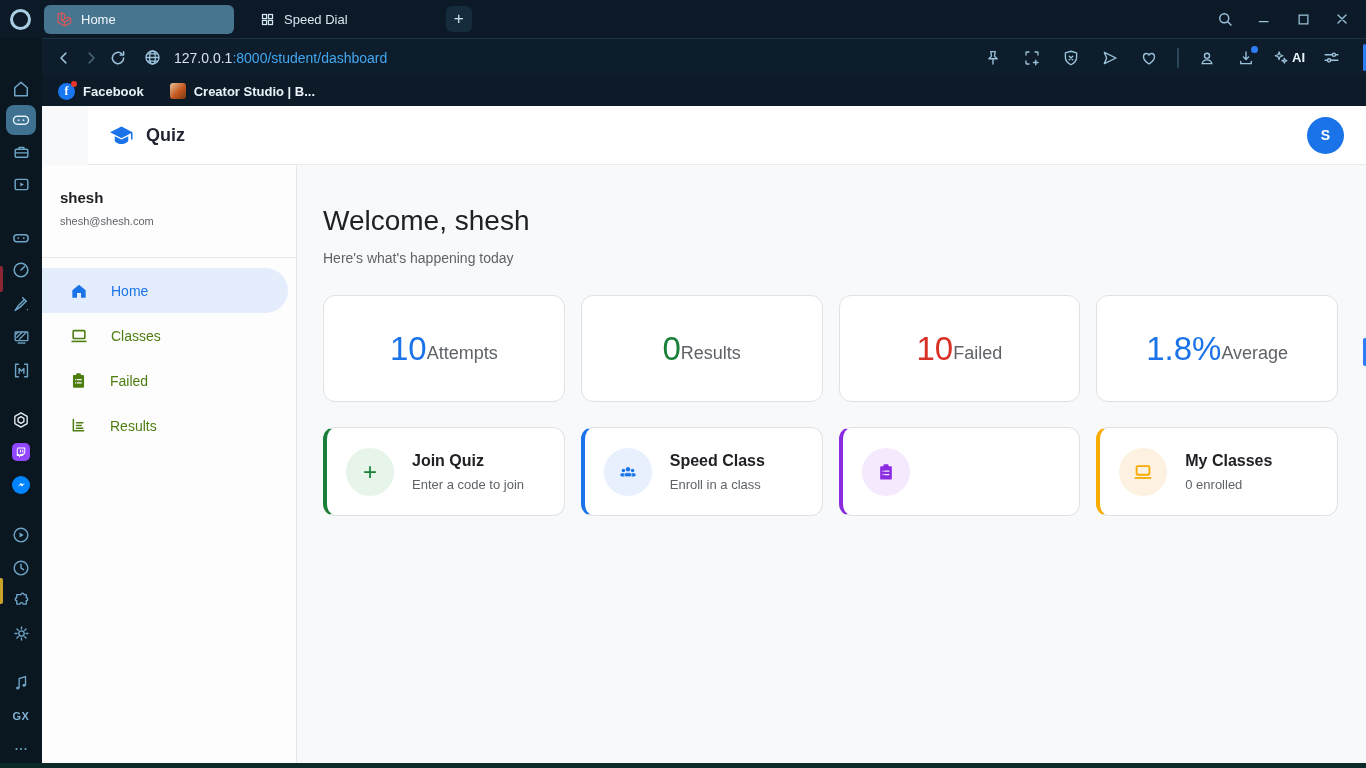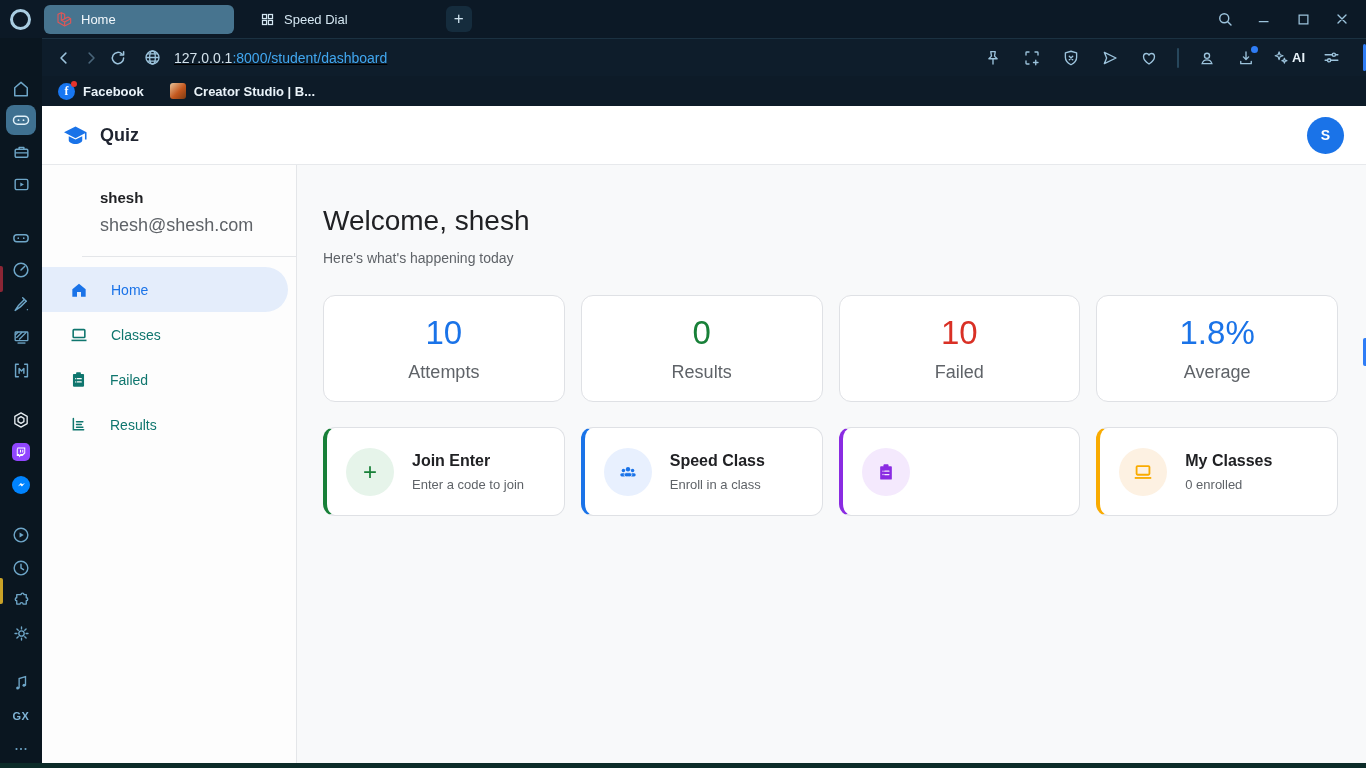--- a/index.html
+++ b/index.html
@@ -15,21 +15,21 @@
   .tab.active { width:190px; height:29px; background:#47748f; border-radius:6px; padding:0 12px; color:#f2f8fc; }
   .tab.inactive { margin-left:16px; padding:0 10px; }
   .tab-add { margin-left:88px; width:26px; height:26px; background:#152c3d; border-radius:6px; display:flex; align-items:center; justify-content:center; color:#cfe3ef; font-size:17px; }
   .win-controls { margin-left:auto; display:flex; align-items:center; gap:11px; padding-right:10px; }
   .win-btn { width:28px; height:28px; display:flex; align-items:center; justify-content:center; }
 
   
   .addressbar { position:absolute; top:38px; left:42px; right:0; height:38px; background:#0e1d2b; border-top:1px solid #1b3141; display:flex; align-items:center; padding-left:8px; }
   .nav-btn { width:27px; height:27px; display:flex; align-items:center; justify-content:center; }
   .nav-btn.disabled { color:#49657a; }
-  .url-box { display:flex; align-items:center; gap:12px; margin-left:8px; font-size:14px;text-decoration:underline; }
+  .url-box { display:flex; align-items:center; gap:12px; margin-left:8px; font-size:14px; }
   .url-host { color:#d3e2ec; }
   .url-path { color:#41a7f0; }
   .addr-right { margin-left:auto; display:flex; align-items:center; gap:13px; padding-right:22px; }
   .addr-ic { width:26px; height:26px; display:flex; align-items:center; justify-content:center; position:relative; }
   .vsep { width:2px; height:20px; background:#27475c; border-radius:2px; margin:0 2px; }
   .dl-dot { position:absolute; top:1px; right:1px; width:7px; height:7px; border-radius:50%; background:#2f7df6; }
   .ai-chip { display:flex; align-items:center; gap:3px; color:#e8f2f9; font-weight:bold; font-size:13px; }
   .edge-accent { position:absolute; right:0; top:5px; width:3px; height:27px; background:#2f7df6; border-radius:2px; }
 
   
@@ -42,40 +42,40 @@
   
   .gx-sidebar { position:absolute; top:38px; left:0; bottom:0; width:42px; background:#0a1620; }
   .gx-item { position:absolute; left:50%; transform:translateX(-50%); width:30px; height:30px; display:flex; align-items:center; justify-content:center; color:#6ea6c8; }
   .gx-item.active { background:#3f7191; border-radius:8px; color:#e2f1f9; }
   .gx-badge { width:18px; height:18px; border-radius:5px; display:flex; align-items:center; justify-content:center; }
   .gx-text { font-size:11px; font-weight:bold; letter-spacing:0.5px; color:#7fb3d5; }
   .sliver { position:absolute; left:0; width:3px; border-radius:0 2px 2px 0; }
 
   
   .page { position:absolute; left:42px; top:106px; right:0; bottom:5px; background:#f8f9fa; display:flex; flex-direction:column; }
-  .page-header { height:59px; flex:none; background:#ffffff; border-bottom:1px solid #e7e9ec; display:flex; align-items:center; padding:0 22px 0 20px; }
+  .page-header { height:59px; flex:none; background:#ffffff; border-bottom:1px solid #e7e9ec; display:flex; align-items:center; padding:0 22px 0 20px;margin-left:46px; }
   .brand { display:flex; align-items:center; gap:11px; }
   .brand-title { font-size:18px; font-weight:bold; color:#1f2430; }
   .avatar { margin-left:auto; width:37px; height:37px; border-radius:50%; color:#fff; font-size:14px; font-weight:bold; display:flex; align-items:center; justify-content:center; }
 
   .page-body { flex:1; display:flex; min-height:0; }
   .app-sidebar { width:255px; flex:none; background:#fdfdfd; border-right:1px solid #e4e6e9; }
-  .user-block { padding:24px 18px 20px 18px; border-bottom:1px solid #e4e6e9;margin-left:40px; }
+  .user-block { padding:24px 18px 30px 18px; border-bottom:1px solid #e4e6e9; }
   .user-name { font-size:15px; font-weight:bold; color:#202124; }
-  .user-email { margin-top:9px; font-size:18px; color:#5f6368; }
+  .user-email { margin-top:9px; font-size:11px; color:#5f6368; }
   .nav { margin-top:10px; }
-  .nav-item { height:45px; display:flex; align-items:center; gap:22px; padding-left:27px; color:#0f766e; font-size:14px; }
+  .nav-item { height:45px; display:flex; align-items:center; gap:22px; padding-left:27px; color:#4d7c0f; font-size:14px; }
   .nav-item.active { border-radius:0 24px 24px 0; width:calc(100% - 8px); }
 
   .content { flex:1; padding:40px 28px 0 26px; }
   .welcome-title { font-size:28px; color:#202124; }
   .welcome-sub { margin-top:13px; font-size:14px; color:#5f6368; }
   .cards-grid { display:grid; grid-template-columns:repeat(4,1fr); gap:16px; }
   .stats-grid { margin-top:29px; }
-  .stat-card { background:#fff; border:1px solid #dfe1e5; border-radius:12px; height:107px; display:flex; flex-direction:column; align-items:center; justify-content:center; }
+  .stat-card { background:#fff; border:1px solid #dfe1e5; border-radius:12px; height:107px; display:flex; flex-direction:row; align-items:center; justify-content:center; }
   .stat-value { font-size:33px; }
   .stat-label { margin-top:10px; font-size:18px; color:#5f6368; }
   .actions-grid { margin-top:25px; }
   .action-card { background:#fff; border:1px solid #dfe1e5; border-left-width:4px; border-left-style:solid; border-radius:12px; height:89px; display:flex; align-items:center; gap:18px; padding-left:19px; }
   .action-icon { width:48px; height:48px; border-radius:50%; flex:none; display:flex; align-items:center; justify-content:center; }
   .plus-glyph { font-size:24px; font-weight:normal; line-height:1; }
   .action-title { font-size:16px; font-weight:bold; color:#202124; }
   .action-sub { margin-top:7px; font-size:13px; color:#5f6368; }
 
   .bottom-strip { position:absolute; left:0; right:0; bottom:0; height:5px; background:#0c2b28; }
@@ -456,21 +456,21 @@
           <div class="stat-label">Average</div>
         </div>
       </div>
 
       <div class="cards-grid actions-grid">
         <div class="action-card" style="border-left-color: rgb(24, 128, 56);">
           <div class="action-icon" style="background: rgb(230, 244, 234); color: rgb(24, 128, 56);">
             <span class="plus-glyph">+</span>
           </div>
           <div>
-            <div class="action-title">Join Enter</div>
+            <div class="action-title">Join Quiz</div>
             <div class="action-sub">Enter a code to join</div>
           </div>
         </div>
 
         <div class="action-card" style="border-left-color: rgb(26, 115, 232);">
           <div class="action-icon" style="background: rgb(232, 240, 254); color: rgb(26, 115, 232);">
             <svg width="22" height="22" viewBox="0 0 24 24" fill="currentColor">
                 <circle cx="7" cy="10.3" r="1.9"></circle>
                 <circle cx="17" cy="10.3" r="1.9"></circle>
                 <circle cx="12" cy="9" r="2.4"></circle>

